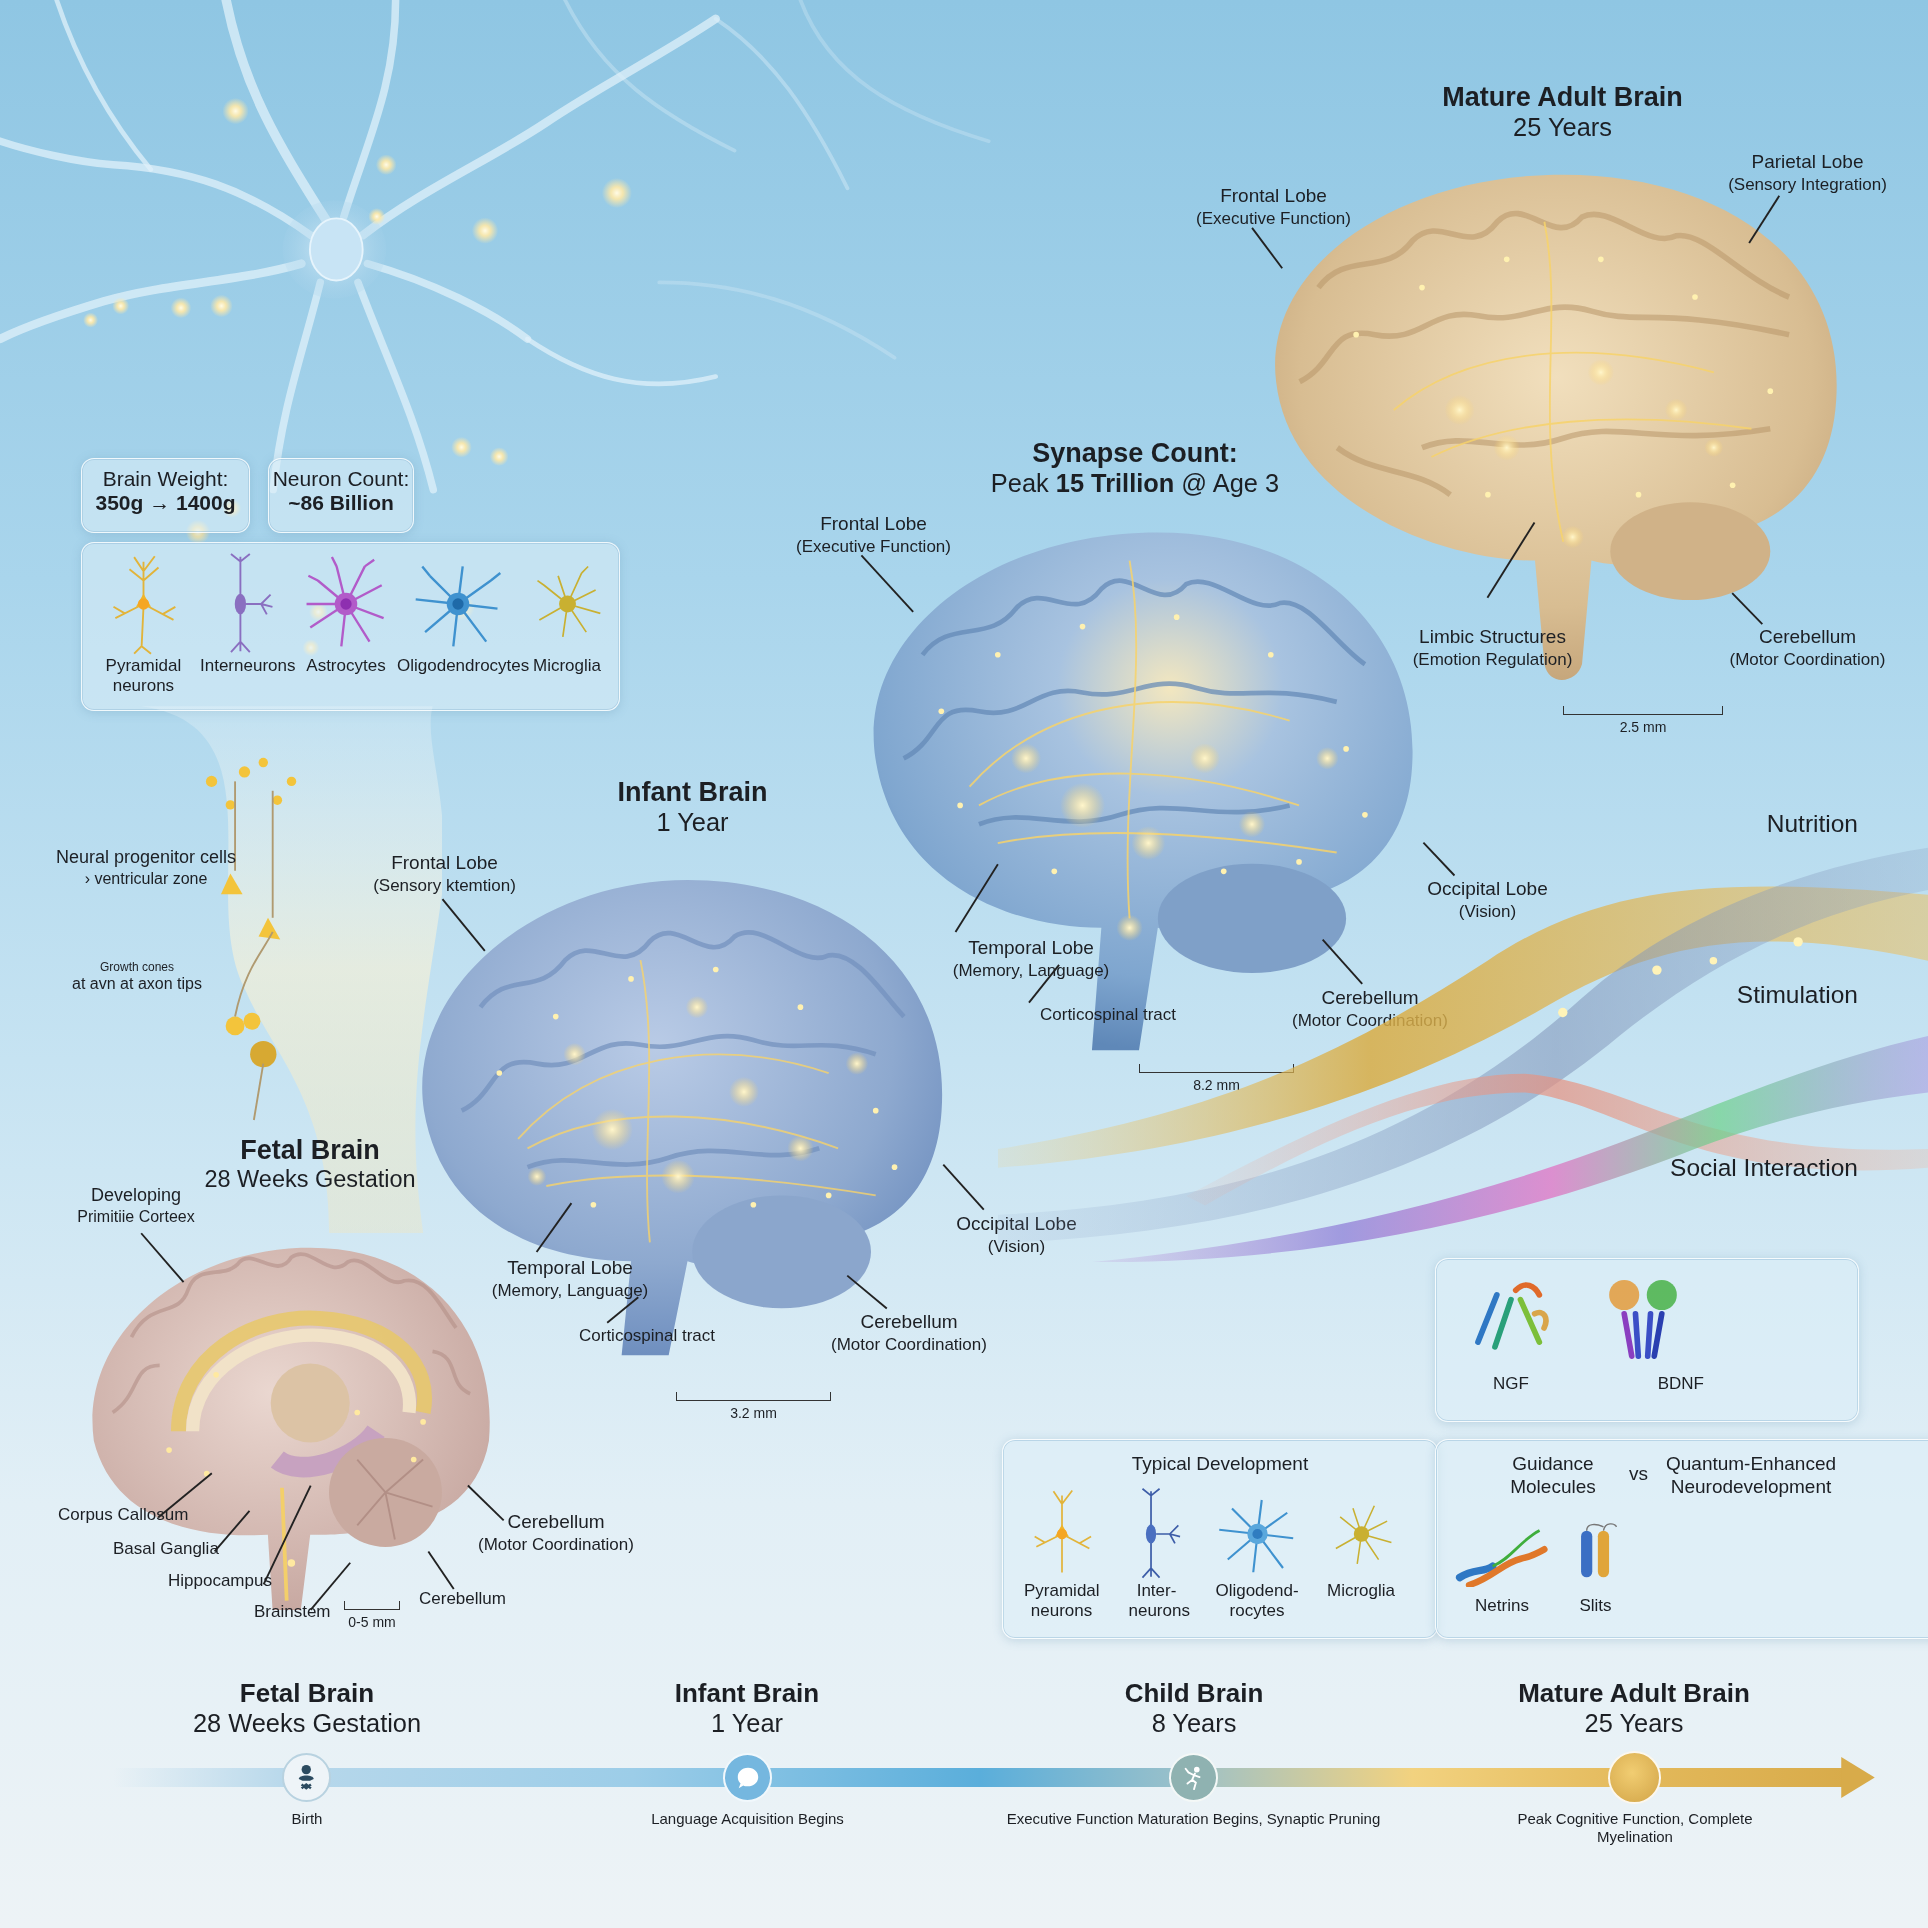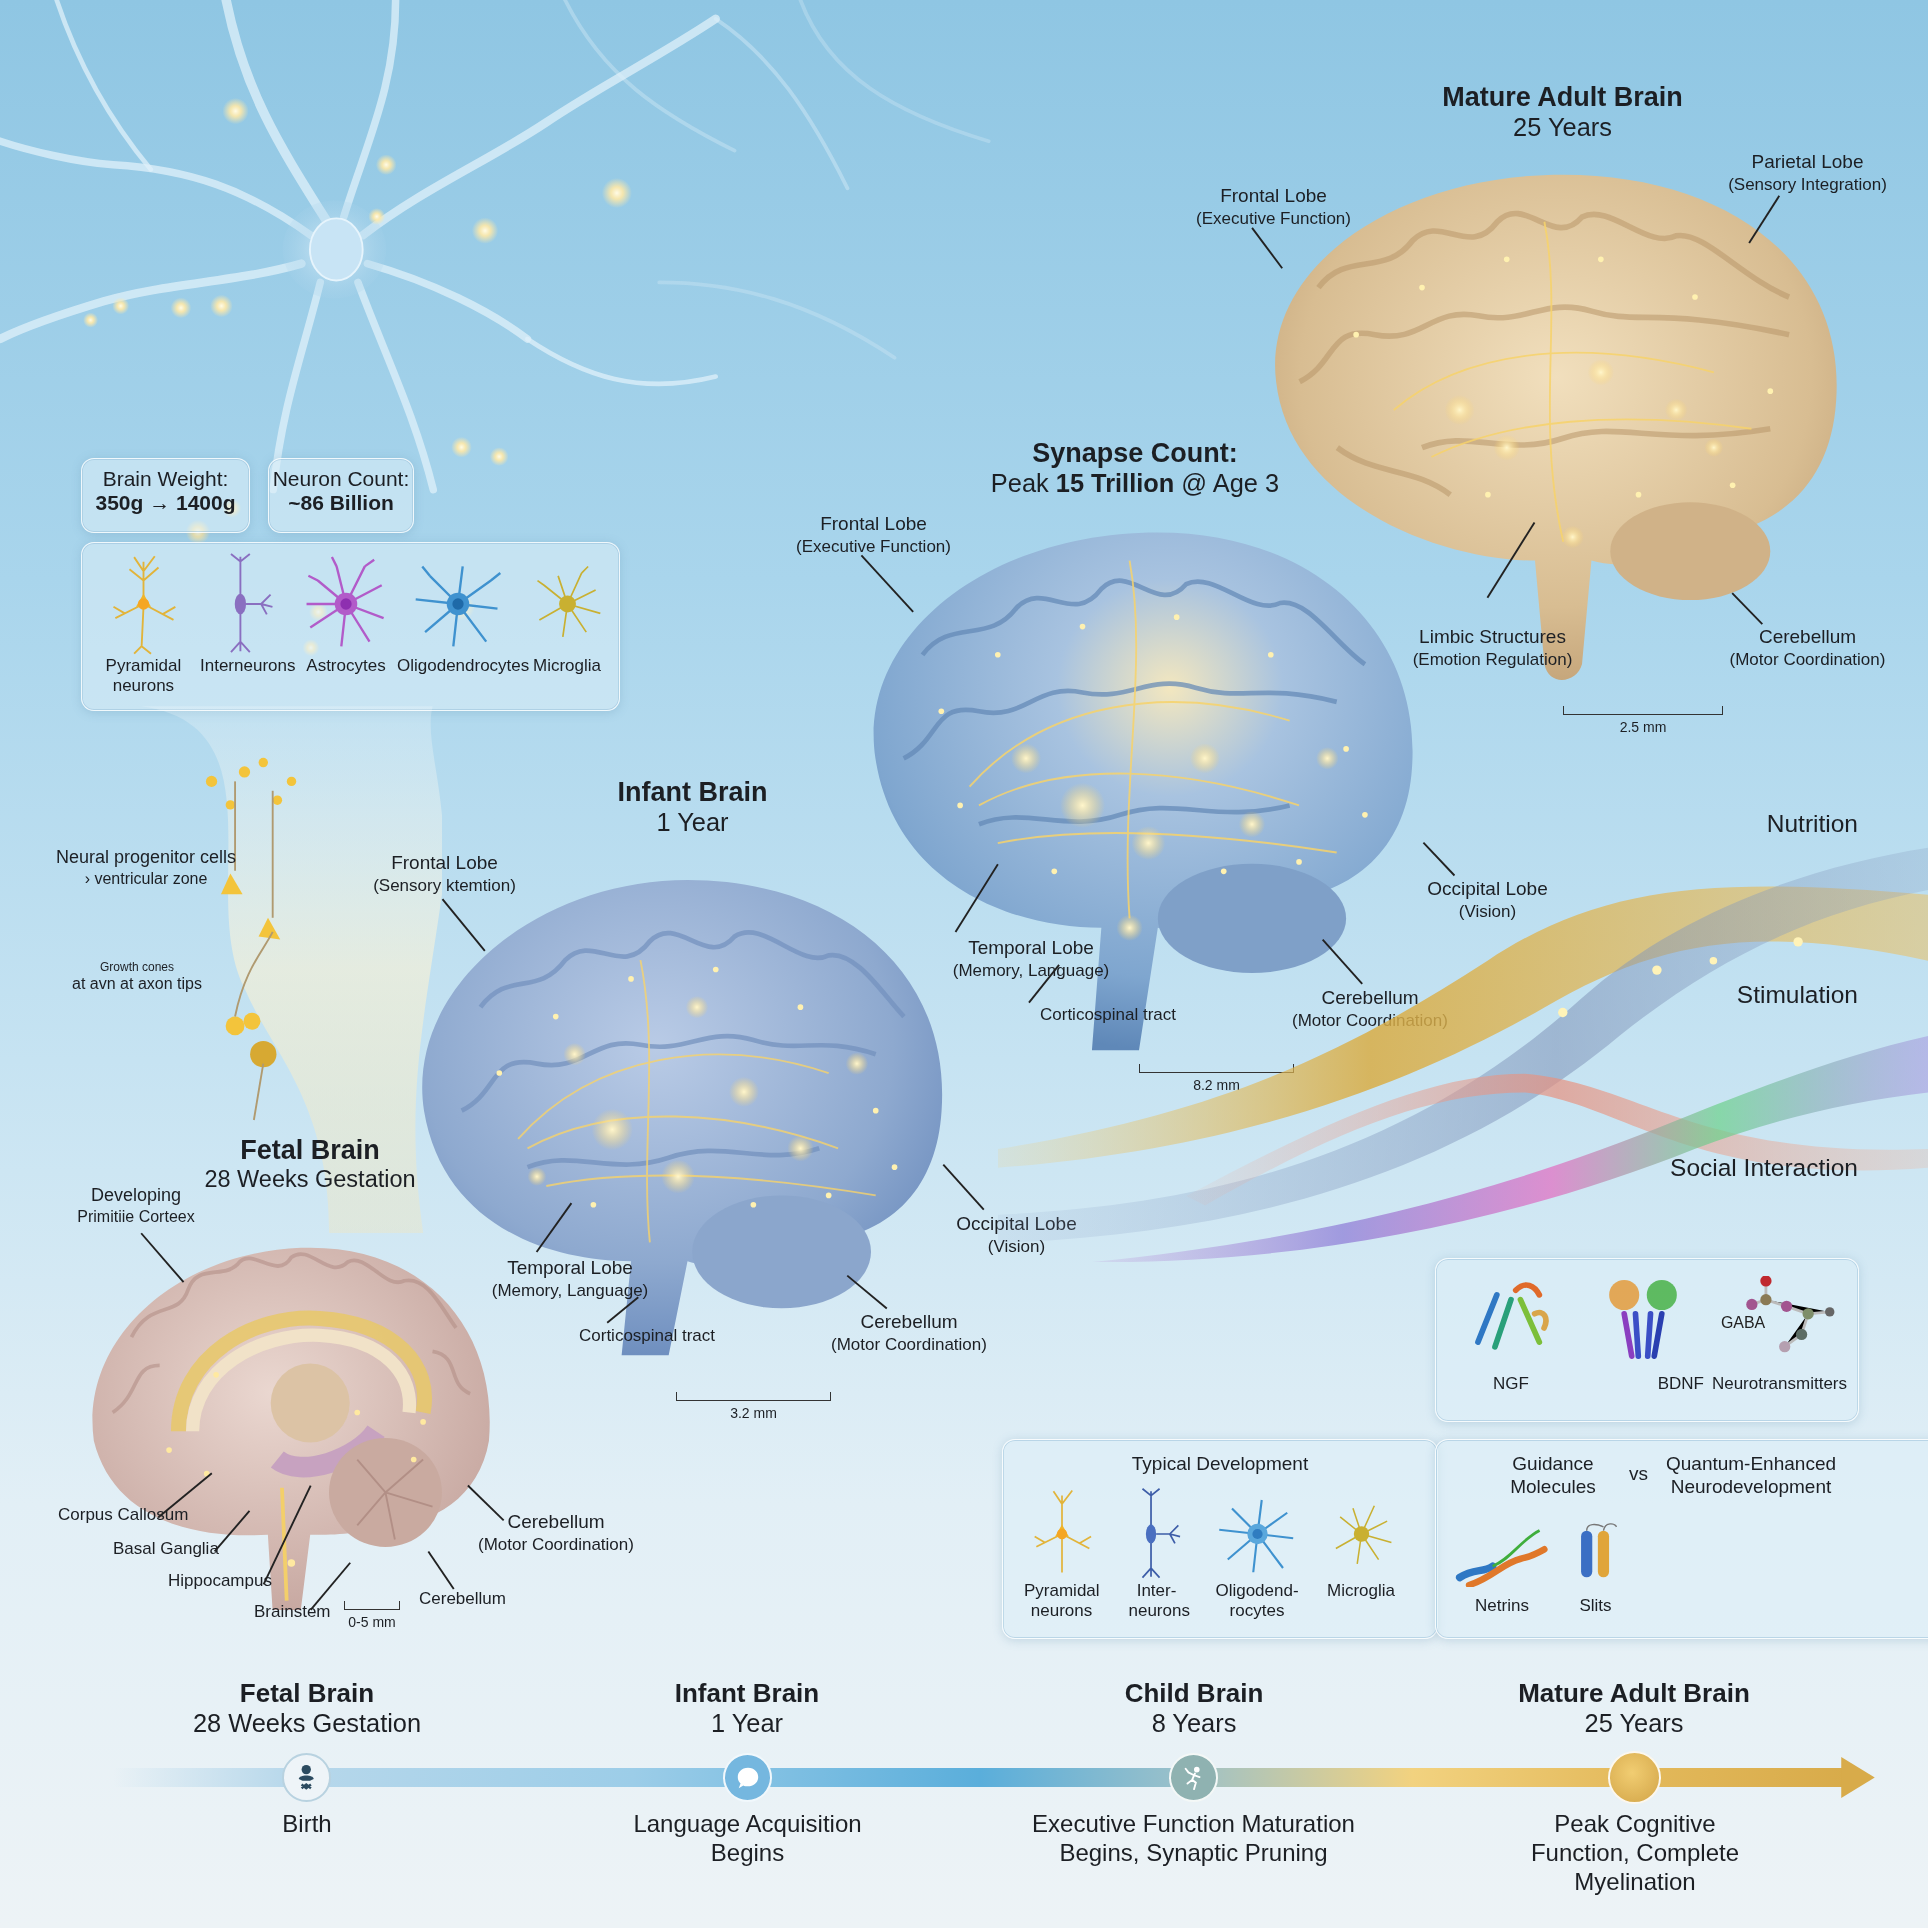--- a/index.html
+++ b/index.html
@@ -22,21 +22,21 @@
   .panel {
     position: absolute;
     border: 1.9px solid rgba(255,255,255,0.75);
     border-radius: 13px;
     background: rgba(220,238,248,0.55);
     box-shadow: 0 1.9px 9.4px rgba(90,140,170,0.25), inset 0 0 0 0.9px rgba(150,190,215,0.5);
   }
   .cell-item { position: absolute; text-align: center; font-size: 17px; line-height: 1.15; }
   .tl-title { font-size: 26px; font-weight: 700; }
   .tl-sub { font-size: 25.4px; }
-  .tl-desc { font-size: 24px; line-height: 1.2; }
+  .tl-desc { font-size: 15px; line-height: 1.2; }
   .node {
     position: absolute; width: 49px; height: 49px; border-radius: 50%;
     display: flex; align-items: center; justify-content: center;
     border: 2.8px solid rgba(255,255,255,0.9);
   }
 </style>
 </head>
 <body>
 
 <svg class="abs" style="left:0;top:0" width="1036" height="772" viewBox="0 0 1100 820">
@@ -546,37 +546,20 @@
         <circle cx="70" cy="20" r="16" fill="#3fae3c" opacity="0.8"></circle>
       <g stroke-width="6" fill="none" stroke-linecap="round">
         <path d="M30 40 L38 85" stroke="#8a3fc0"></path>
           <path d="M42 40 L45 85" stroke="#3b4fc6"></path>
           <path d="M58 40 L55 85" stroke="#3b4fc6"></path>
           <path d="M70 40 L62 85" stroke="#2a3fb0"></path>
       </g>
     </svg>
     <div style="margin-top:13px;">BDNF</div>
   </div>
-  <div class="cell-item" style="left:273px;top:17px;width:141px;">
-    <svg width="122" height="85" viewBox="0 0 130 90" style="margin:0 auto;font-size:18px">
-      <g stroke="#bbb" stroke-width="3">
-          <path d="M50 25 L50 5 M50 25 L35 30 M50 25 L72 32 L95 40 L118 38 M95 40 L88 62 L70 75"></path>
-        </g>
-      <circle cx="50" cy="5" r="6" fill="#c0282e"></circle>
-        <circle cx="50" cy="25" r="6" fill="#8a7a55"></circle>
-        <circle cx="35" cy="30" r="6" fill="#a2558f"></circle>
-        <circle cx="72" cy="32" r="6" fill="#a2558f"></circle>
-      <circle cx="95" cy="40" r="6" fill="#7e8e6a"></circle>
-        <circle cx="118" cy="38" r="5" fill="#666"></circle>
-        <circle cx="88" cy="62" r="6" fill="#5c6c64"></circle>
-        <circle cx="70" cy="75" r="6" fill="#b5a0b0"></circle>
-      <text x="2" y="55" font-size="17" fill="#222" font-family="Liberation Sans, sans-serif">GABA</text>
-    </svg>
-    <div style="margin-top:13px;">Neurotransmitters</div>
-  </div>
 </div>
 
 <div class="panel" style="left:1002px;top:1439px;width:436px;height:200px;">
   <div class="center lbl-b" style="margin-top:13px;">Typical Development</div>
   <div class="cell-item" style="left:14px;top:47px;width:89px;">
     <svg width="72" height="94" viewBox="0 0 80 110" style="margin:0 auto;">
       <g stroke="#e2b43a" stroke-width="2" fill="none">
           <path d="M40 10 V55 M40 20 L30 5 M40 20 L52 4 M40 55 L10 70 M40 55 L72 72 M40 58 L40 100 M20 65 L8 58 M60 66 L74 58"></path>
         </g>
       <path d="M32 58 L40 44 L48 58 Z" fill="#f0b52a"></path>

